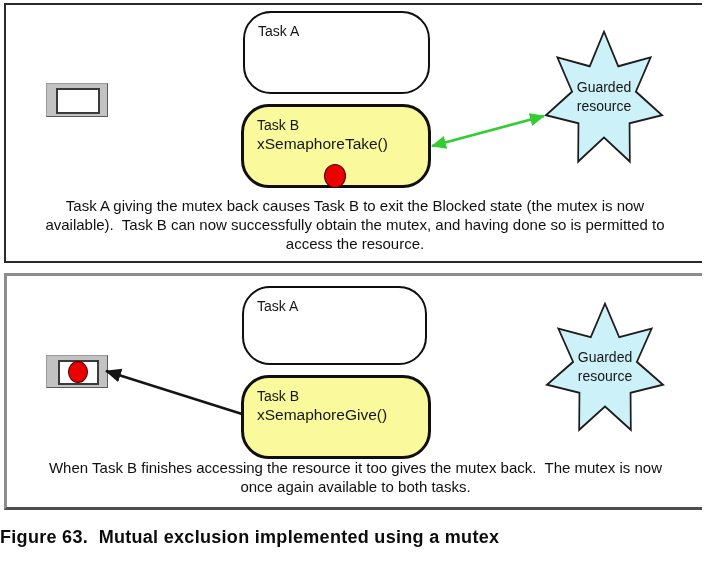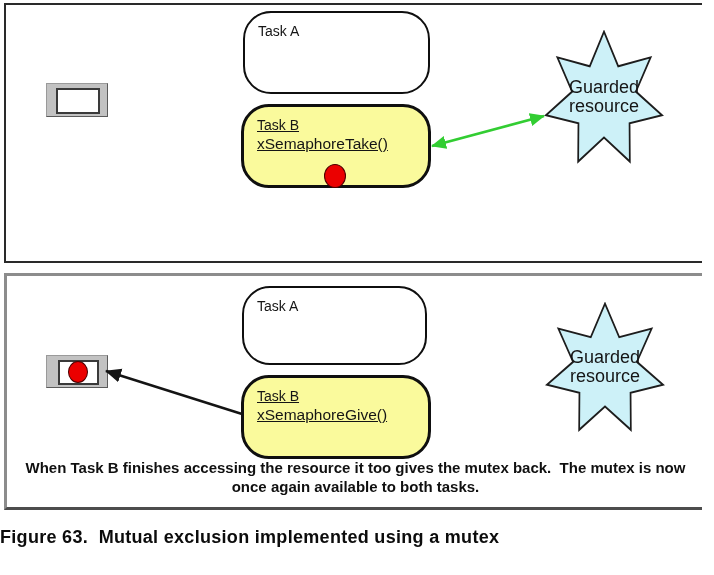--- a/index.html
+++ b/index.html
@@ -10,21 +10,21 @@
   .panel { position: absolute; background: #ffffff; box-sizing: border-box; }
   .panel-top { left: 4px; top: 3px; width: 702px; height: 260px; border: 2px solid #2a2a2a; }
   .panel-bottom { left: 4px; top: 273px; width: 703px; height: 237px;
                   border: 3px solid; border-color: #8c8c8c #4d4d4d #4d4d4d #8c8c8c; }
 
   
   .task-box { position: absolute; box-sizing: border-box; border-radius: 28px; background: #ffffff;
               border: 2.5px solid #0f0f0f; padding: 9px 0 0 13px; }
   .task-box .task-title { font-size: 14px; line-height: 18px; }
   .task-box .task-call { font-size: 15.5px; line-height: 20px; }
-  .task-b { background: var(--task-b-fill, #FAFA9C); border-width: 3px; text-decoration: underline; }
+  .task-b { background: var(--task-b-fill, #FAFA9C); border-width: 3px; }
 
   .ta1 { left: 237px; top: 6px; width: 187px; height: 83px; }
   .tb1 { left: 235px; top: 99px; width: 190px; height: 84px; }
   .ta2 { left: 235px; top: 10px; width: 185px; height: 79px; }
   .tb2 { left: 234px; top: 99px; width: 190px; height: 84px; }
 
   
   .red-dot { position: absolute; background: var(--mutex-red, #EB0000); border: 1.5px solid #4a0000;
              border-radius: 50%; box-sizing: border-box; }
   .dot-taskb { left: 318px; top: 159px; width: 22px; height: 24px; }
@@ -38,29 +38,29 @@
   .icon2 { left: 39px; top: 79px; width: 62px; height: 33px; }
   .icon2 .slot { left: 11px; top: 4px; width: 41px; height: 25px; }
   .icon2 .dot-in-slot { left: 8px; top: -1px; width: 20px; height: 22px; }
 
   
   .star-wrap { position: absolute; }
   .star-wrap svg { position: absolute; left: 0; top: 0; display: block; }
   .star-wrap polygon { fill: var(--star-fill, #CDF1F8); stroke: #1d1d1d; stroke-width: 1.8; }
   .star-label { position: absolute; left: 0; top: 0; width: 100%; height: 100%;
                 display: flex; align-items: center; justify-content: center; text-align: right;
-                font-size: 18px; line-height: 19px; white-space: pre-line; padding-bottom: 6px; box-sizing: border-box; }
+                font-size: 14px; line-height: 19px; white-space: pre-line; padding-bottom: 6px; box-sizing: border-box; }
   .star1 { left: 537px; top: 25px; width: 122px; height: 140px; }
   .star2 { left: 537px; top: 26px; width: 122px; height: 136px; }
 
   
   .panel-caption { position: absolute; text-align: center; font-size: 15px; line-height: 19px;
                    white-space: pre-wrap; color: #101010; }
   .cap1 { left: 0px; top: 191px; width: 698px; }
-  .cap2 { left: 0px; top: 182px; width: 697px; font-weight: bold; }
+  .cap2 { left: 0px; top: 182px; width: 697px; }
   .figure-caption { position: absolute; left: 0; top: 527px; width: 714px; 
                     font-weight: bold; font-size: 18px; letter-spacing: 0.3px; white-space: pre-wrap; color: #0c0c0c; }
 
   
   .arrows { position: absolute; left: 0; top: 0; width: 714px; height: 575px; pointer-events: none; }
   .green-line { stroke: var(--arrow-green, #32CD32); stroke-width: 2.6; }
   .black-line { stroke: #141414; stroke-width: 2.4; }
   .ah-green { fill: var(--arrow-green, #32CD32); }
   .ah-black { fill: #141414; }
 </style>
@@ -85,20 +85,23 @@
     <div class="red-dot dot-taskb"></div>
 
     <div class="star-wrap star1">
       <svg width="122" height="140" viewBox="-63.5 -63.5 127 127" preserveAspectRatio="none">
         <polygon points="0,-62 14.8,-30.6 48.5,-38.7 33.2,-7.6 60.4,13.8 26.6,21.2 26.9,55.9 0,34 -26.9,55.9 -26.6,21.2 -60.4,13.8 -33.2,-7.6 -48.5,-38.7 -14.8,-30.6"></polygon>
       </svg>
       <div class="star-label">Guarded
 resource</div>
     </div>
 
+    <div class="panel-caption cap1">Task A giving the mutex back causes Task B to exit the Blocked state (the mutex is now
+available).  Task B can now successfully obtain the mutex, and having done so is permitted to
+access the resource.</div>
   </div>
 
   <div class="panel panel-bottom">
     <div class="mutex-icon icon2">
       <div class="slot">
         <div class="red-dot dot-in-slot"></div>
       </div>
     </div>
 
     <div class="task-box ta2">

